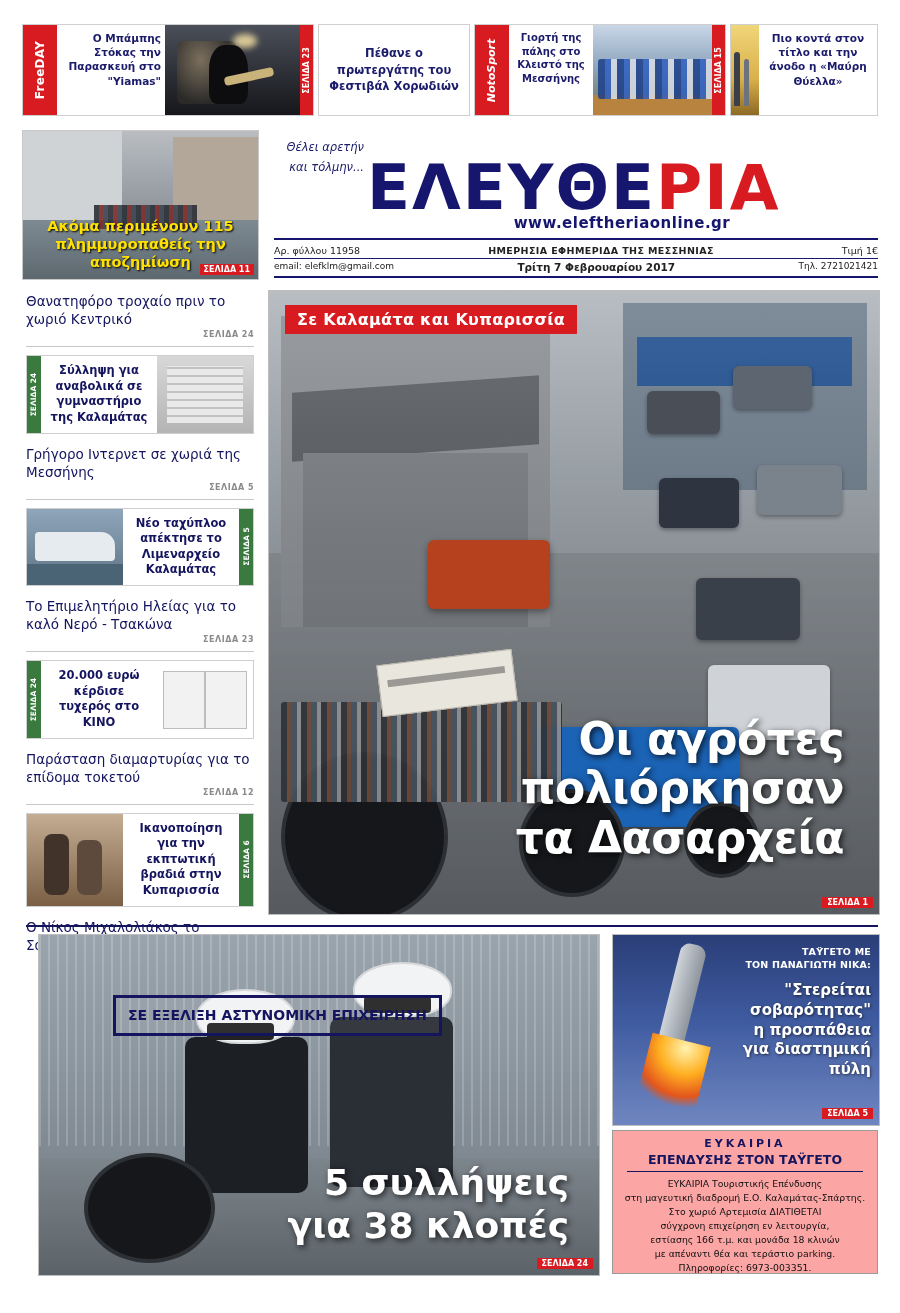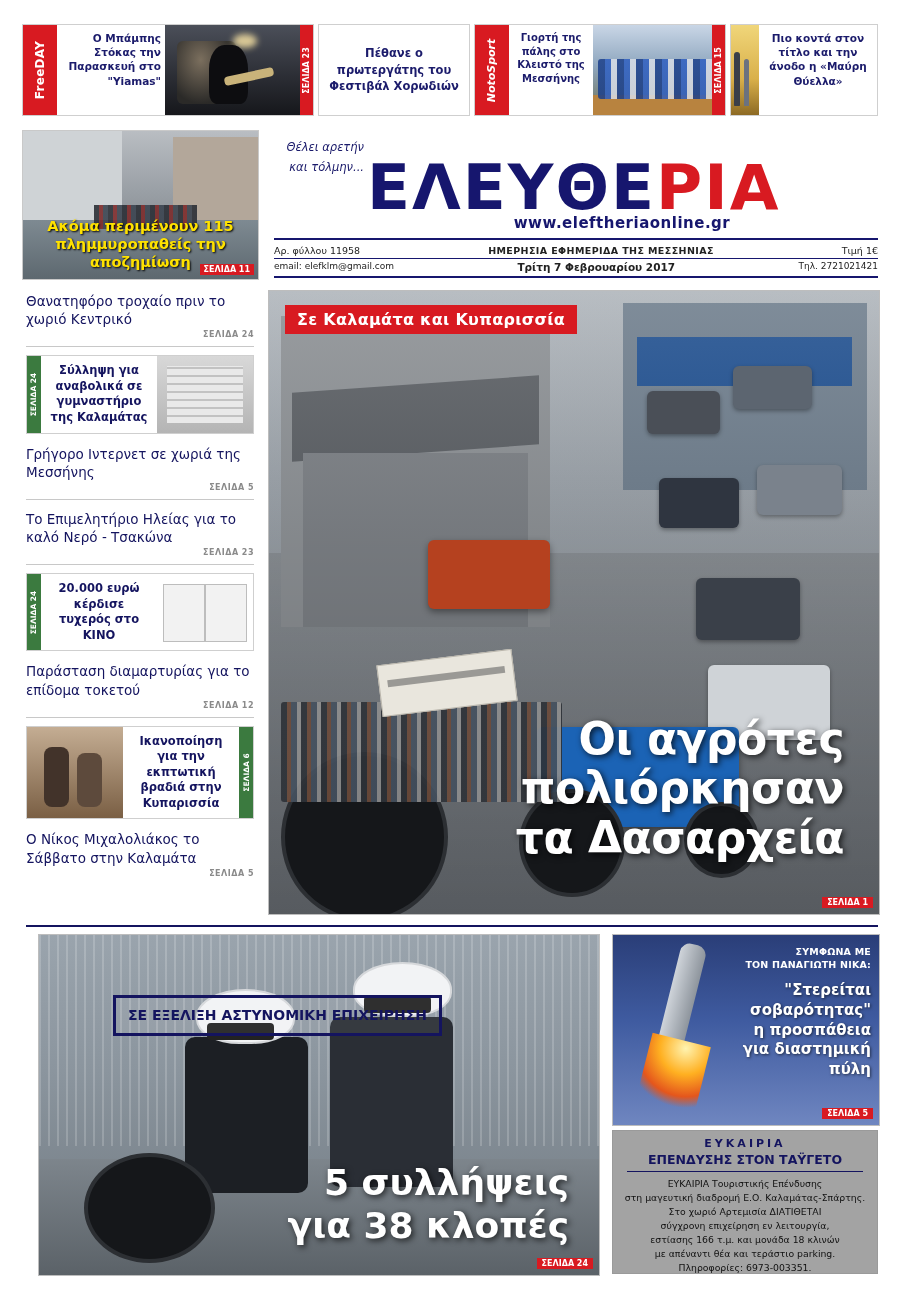--- a/index.html
+++ b/index.html
@@ -132,21 +132,21 @@
   .bp-page{position:absolute;right:6px;bottom:6px;background:#d81a21;color:#fff;font-size:8px;font-weight:bold;padding:1px 5px;}
 
   .rocket{position:absolute;left:612px;top:934px;width:266px;height:190px;border:1px solid #bdbdbd;overflow:hidden;
     background:linear-gradient(180deg,#2a3e78 0%,#3f5ba0 45%,#6f86c0 100%);}
   .rocket .body{position:absolute;left:56px;top:8px;width:26px;height:108px;background:linear-gradient(90deg,#cfd4da 0%,#8d949c 100%);border-radius:10px 10px 2px 2px;transform:rotate(14deg);}
   .rocket .flame{position:absolute;left:30px;top:104px;width:60px;height:72px;background:radial-gradient(circle at 60% 10%, #fff3b0 0%, #ffb021 35%, #e4561c 65%, rgba(228,86,28,0) 80%);transform:rotate(14deg);}
   .rk-txt{position:absolute;right:8px;top:10px;width:150px;text-align:right;color:#fff;font-weight:bold;font-size:9.5px;line-height:1.4;letter-spacing:.2px;}
   .rk-quote{position:absolute;right:8px;top:46px;width:160px;text-align:right;color:#fff;font-weight:bold;font-size:15px;line-height:1.32;text-shadow:1px 1px 3px rgba(0,0,0,.6);}
   .rk-page{position:absolute;right:6px;bottom:6px;background:#d81a21;color:#fff;font-size:8px;font-weight:bold;padding:1px 5px;}
 
-  .adbox{position:absolute;left:612px;top:1130px;width:266px;height:144px;border:1px solid #9a9a9a;background:#a3a3a3;padding:6px 0;box-sizing:border-box;text-align:center;}
+  .adbox{position:absolute;left:612px;top:1130px;width:266px;height:144px;border:1px solid #9a9a9a;background:#fca5a5;padding:6px 0;box-sizing:border-box;text-align:center;}
   .ad-t1{font-size:11px;font-weight:bold;color:#14145f;letter-spacing:3px;}
   .ad-t2{font-size:12.5px;font-weight:bold;color:#14145f;margin-top:2px;}
   .ad-rule{height:1px;background:#14145f;margin:4px 14px 5px;}
   .ad-body{font-size:9.3px;line-height:1.5;color:#111;}
 </style>
 </head>
 <body>
 
 <div class="page">
 
@@ -245,20 +245,30 @@
           <div class="box"></div>
         </div>
     </div>
 
     <div>
       <div class="lc-head">Γρήγορο Ιντερνετ σε χωριά της Μεσσήνης</div>
       <div class="lc-page">ΣΕΛΙΔΑ 5</div>
     </div>
     <div class="lc-rule"></div>
 
+    <div class="promo green">
+      <div class="pimg b">
+          <div class="boat"></div>
+          <div class="sea"></div>
+        </div>
+      <div class="ptxt">Νέο ταχύπλοο απέκτησε το Λιμεναρχείο Καλαμάτας</div>
+      <div class="tab">
+          <span>ΣΕΛΙΔΑ 5</span>
+        </div>
+    </div>
 
     <div>
       <div class="lc-head">Το Επιμελητήριο Ηλείας για το καλό Νερό - Τσακώνα</div>
       <div class="lc-page">ΣΕΛΙΔΑ 23</div>
     </div>
     <div class="lc-rule"></div>
 
     <div class="promo green">
       <div class="tab">
           <span>ΣΕΛΙΔΑ 24</span>
@@ -347,21 +357,21 @@
       <div>5 συλλήψεις</div>
       <div>για 38 κλοπές</div>
     </div>
     <div class="bp-page">ΣΕΛΙΔΑ 24</div>
   </div>
 
   <div class="rocket">
     <div class="body"></div>
     <div class="flame"></div>
     <div class="rk-txt">
-      <div>ΣΥΜΦΩΝΑ ΜΕ</div>
+      <div>ΤΑΫΓΕΤΟ ΜΕ</div>
       <div>ΤΟΝ ΠΑΝΑΓΙΩΤΗ ΝΙΚΑ:</div>
     </div>
     <div class="rk-quote">
       <div>"Στερείται</div>
       <div>σοβαρότητας"</div>
       <div>η προσπάθεια</div>
       <div>για διαστημική</div>
       <div>πύλη</div>
     </div>
     <div class="rk-page">ΣΕΛΙΔΑ 5</div>

